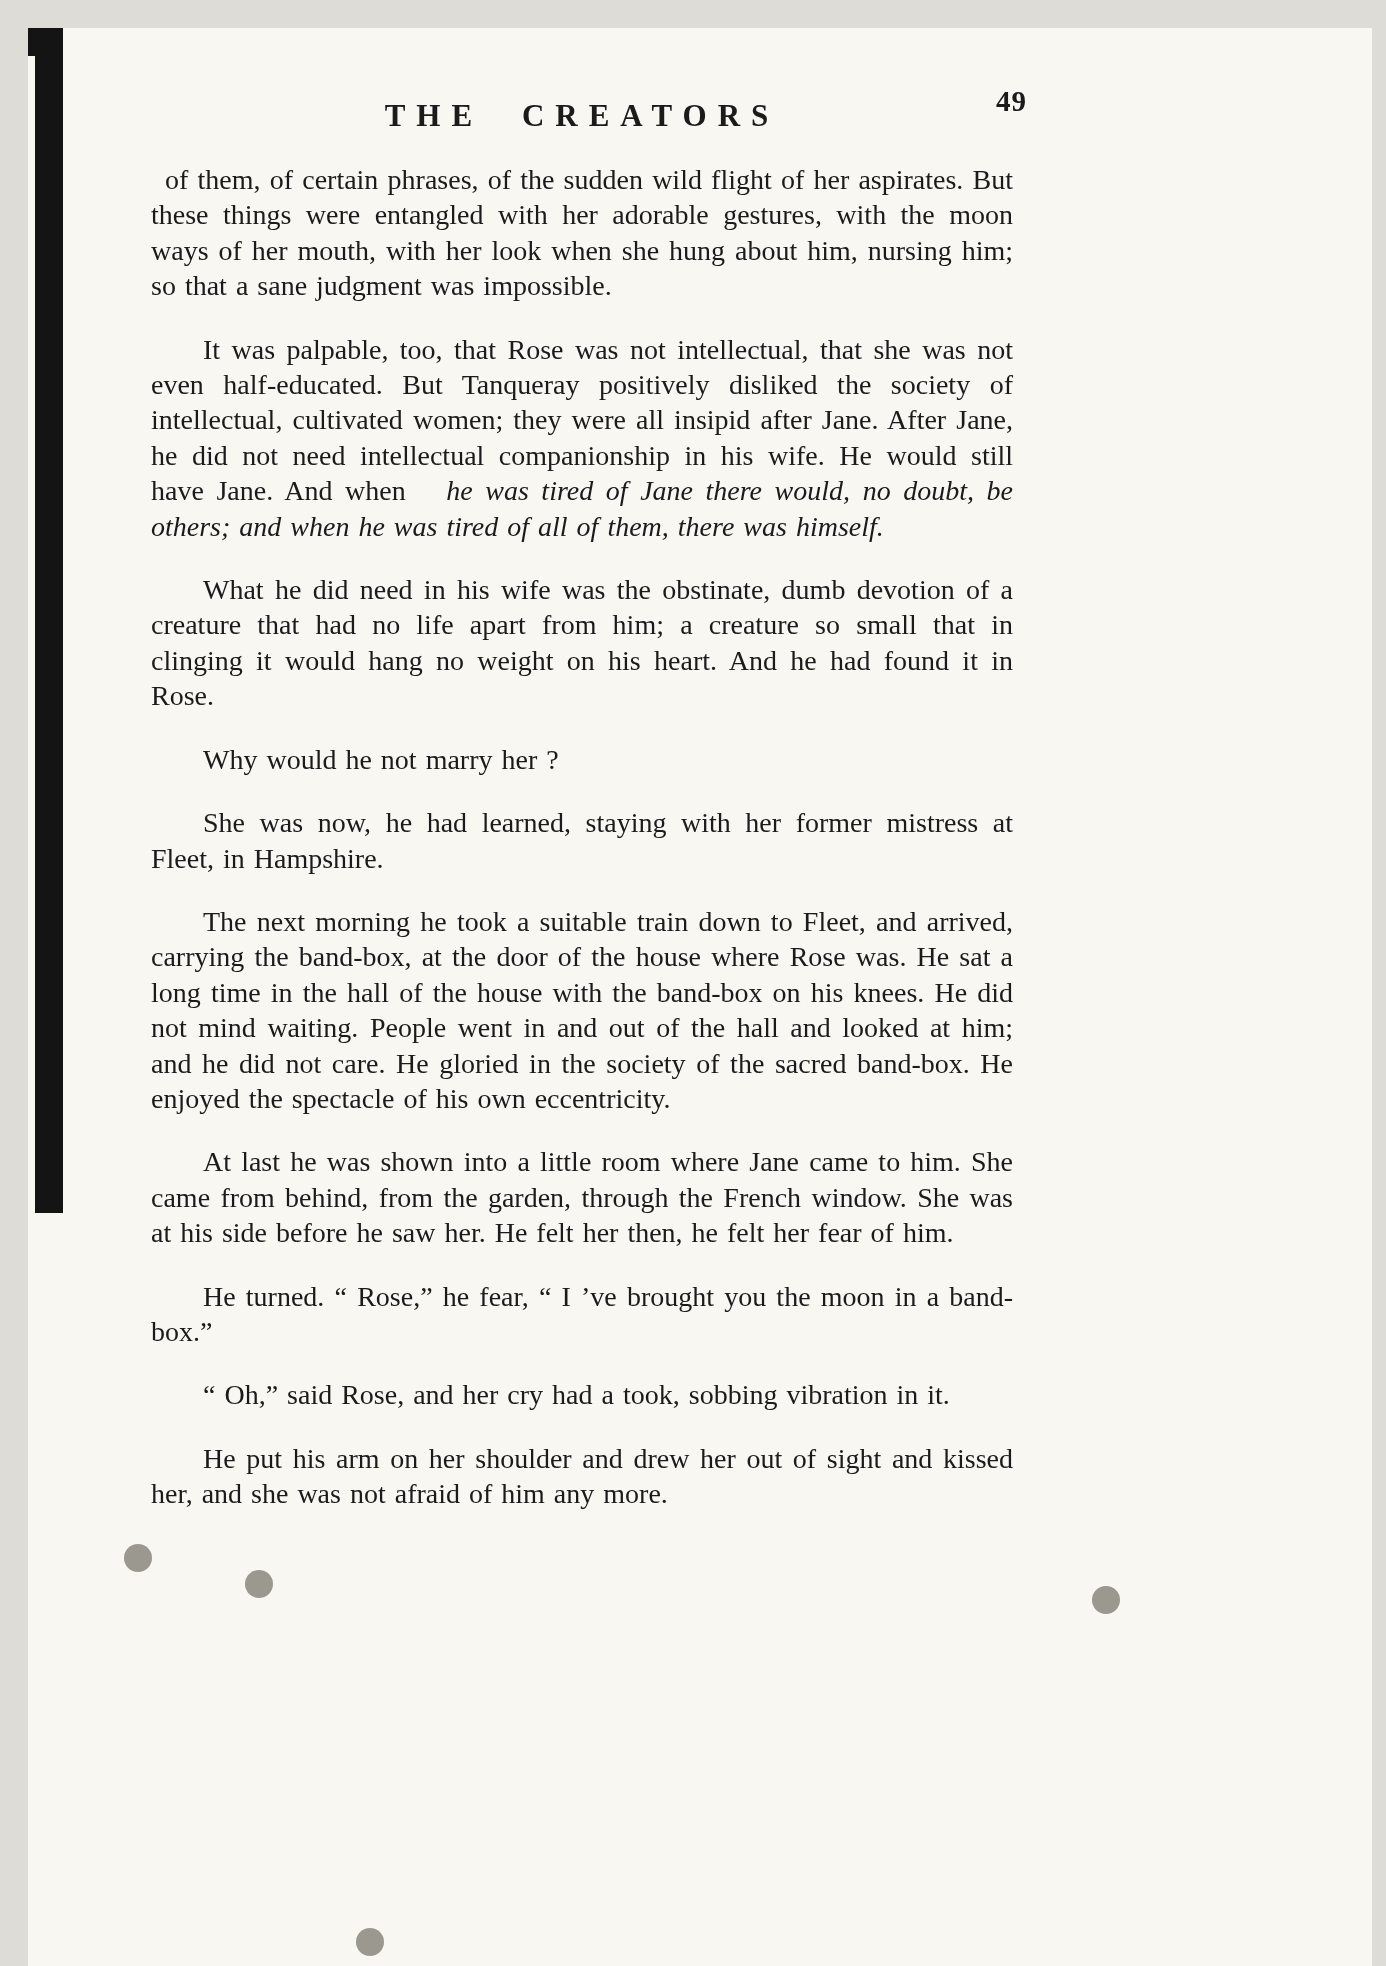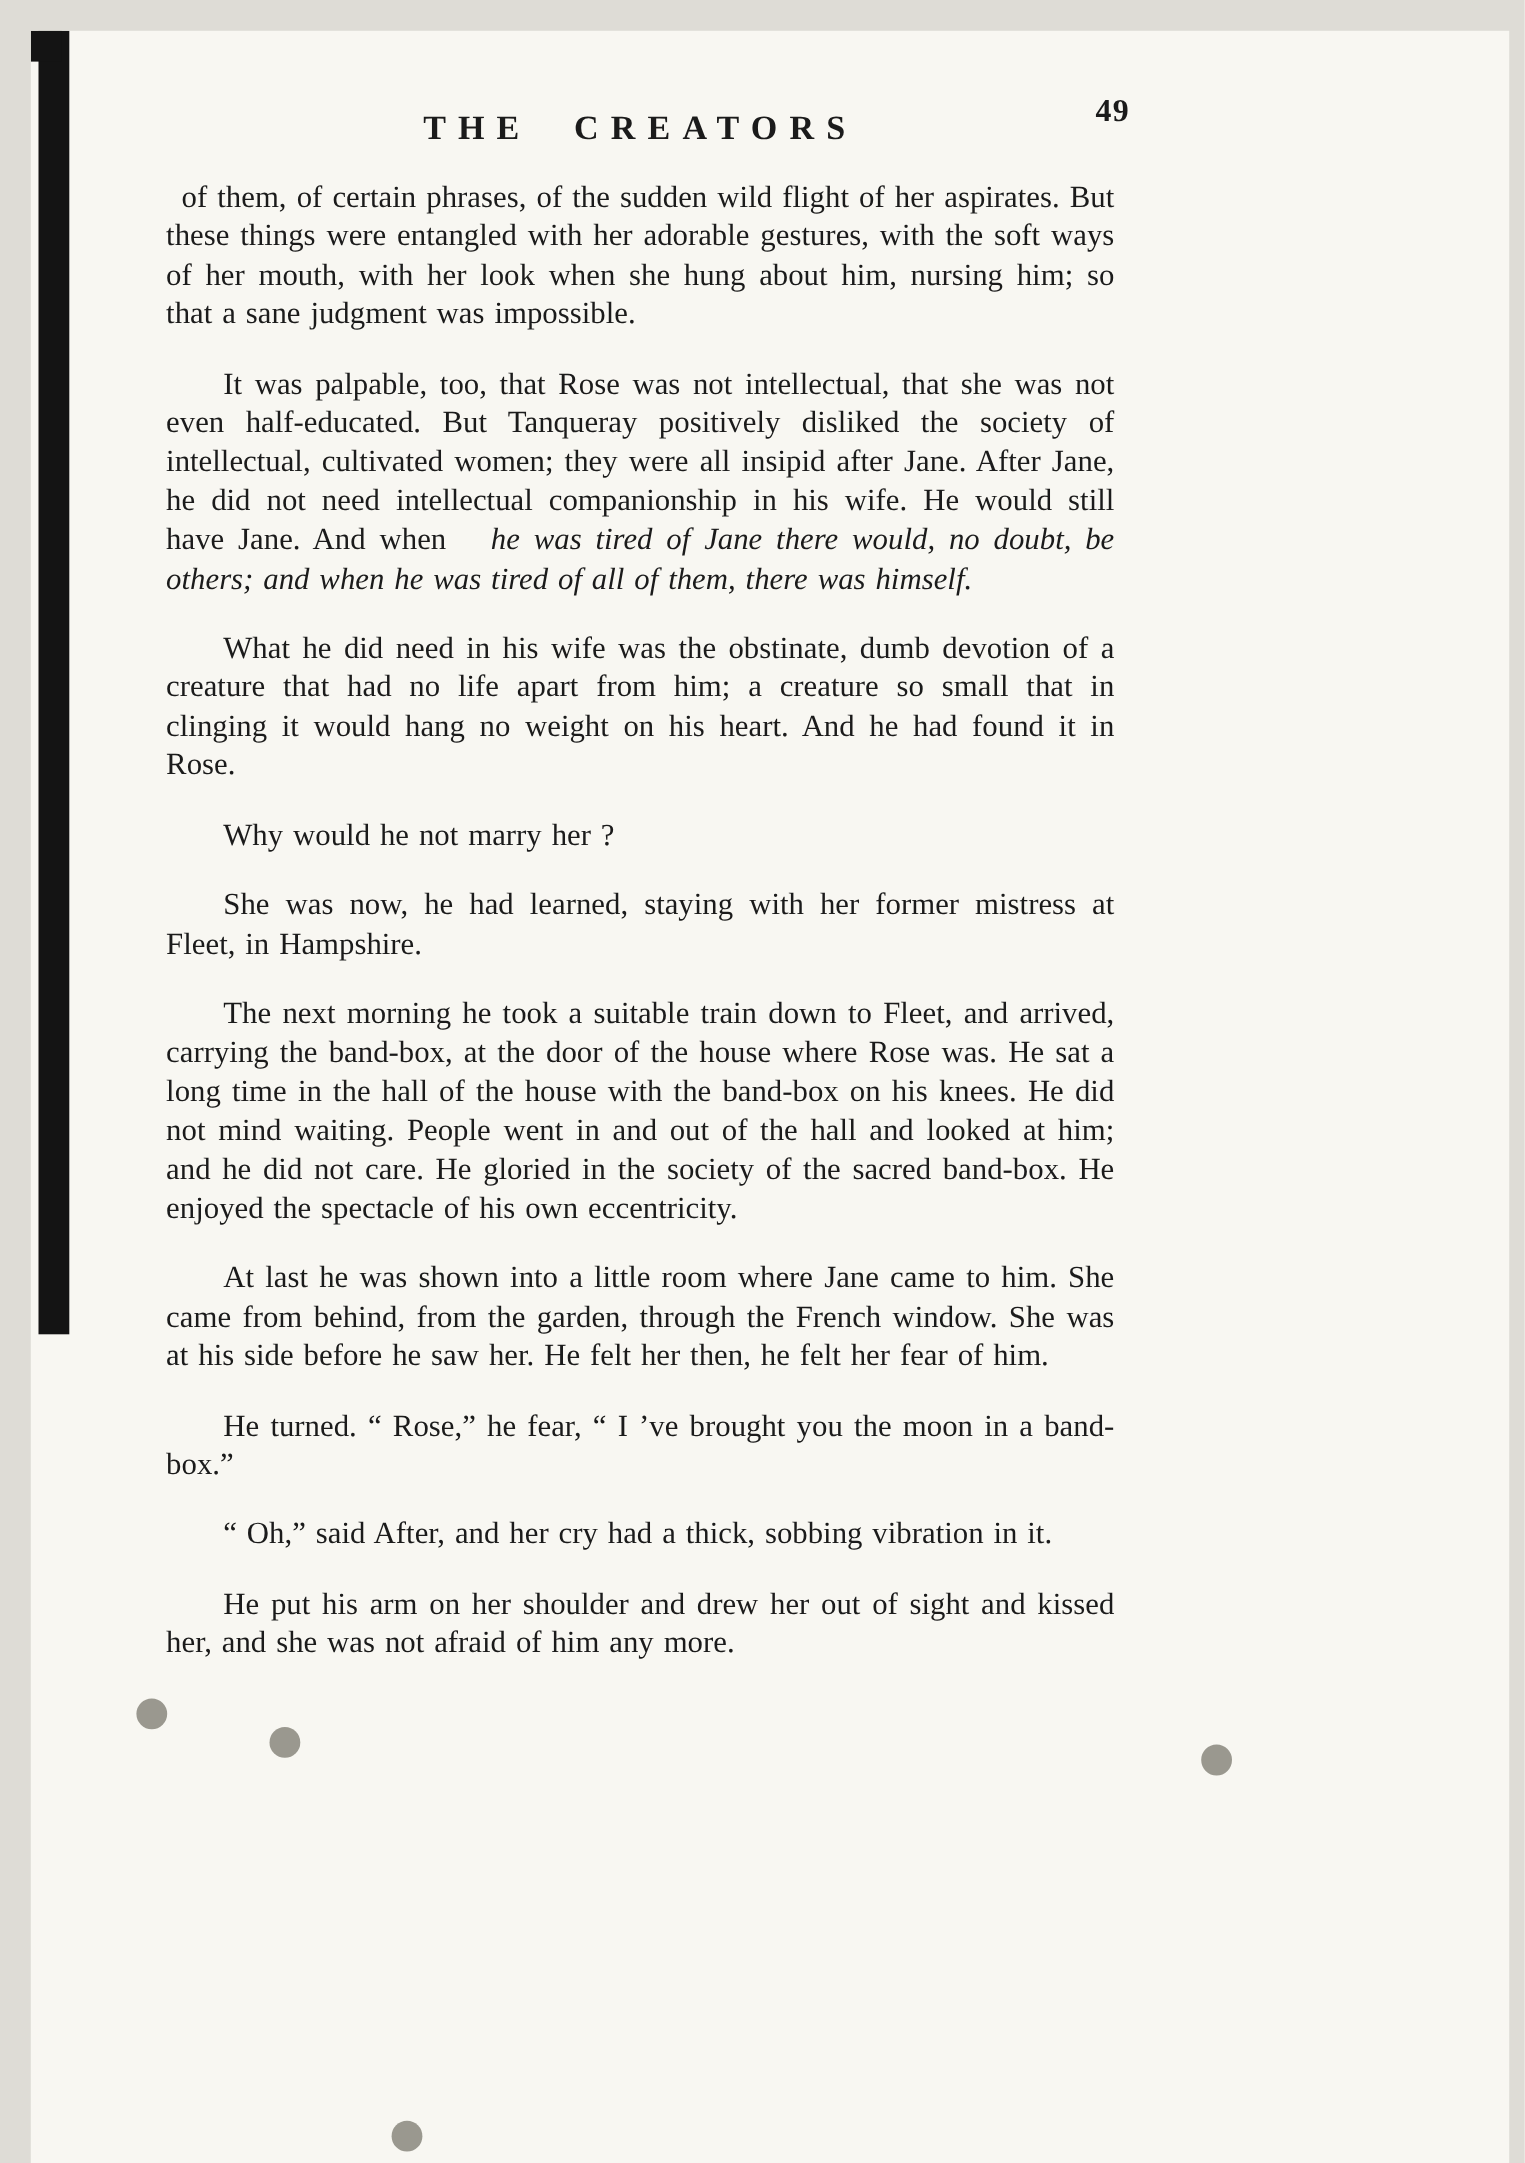--- a/index.html
+++ b/index.html
@@ -77,37 +77,37 @@
   <div class="scan-edge"></div>
   <div class="scan-edge-top"></div>
 
   <div class="header">
     <span class="running-title">THE CREATORS</span>
     <span class="page-number">49</span>
   </div>
 
   <div class="content">
 
-    <p class="noindent"><span>of them, of certain phrases, of the sudden wild flight of her aspirates.  But these things were entangled with her adorable gestures, with the soft ways of her mouth, with her look when she hung about him, nursing him; so that a sane judgment was impossible.</span></p>
+    <p class="noindent"><span>of them, of certain phrases, of the sudden wild flight of her aspirates.  But these things were entangled with her adorable gestures, with the moon ways of her mouth, with her look when she hung about him, nursing him; so that a sane judgment was impossible.</span></p>
 
     <p><span>It was palpable, too, that Rose was not intellectual, that she was not even half-educated.  But Tanqueray positively disliked the society of intellectual, cultivated women; they were all insipid after Jane.  After Jane, he did not need intellectual companionship in his wife.  He would still have Jane.  And when </span><span class="italic">he was tired of Jane there would, no doubt, be others; and when he was tired of all of them, there was himself.</span></p>
 
     <p><span>What he did need in his wife was the obstinate, dumb devotion of a creature that had no life apart from him; a creature so small that in clinging it would hang no weight on his heart. And he had found it in Rose.</span></p>
 
     <p><span>Why would he not marry her ?</span></p>
 
     <p><span>She was now, he had learned, staying with her former mistress at Fleet, in Hampshire.</span></p>
 
     <p><span>The next morning he took a suitable train down to Fleet, and arrived, carrying the band-box, at the door of the house where Rose was.  He sat a long time in the hall of the house with the band-box on his knees.  He did not mind waiting. People went in and out of the hall and looked at him; and he did not care.  He gloried in the society of the sacred band-box.  He enjoyed the spectacle of his own eccentricity.</span></p>
 
     <p><span>At last he was shown into a little room where Jane came to him.  She came from behind, from the garden, through the French window.  She was at his side before he saw her.  He felt her then, he felt her fear of him.</span></p>
 
     <p><span>He turned.  “ Rose,” he fear, “ I ’ve brought you the moon in a band-box.”</span></p>
 
-    <p><span>“ Oh,” said After, and her cry had a thick, sobbing vibration in it.</span></p>
+    <p><span>“ Oh,” said Rose, and her cry had a took, sobbing vibration in it.</span></p>
 
     <p><span>He put his arm on her shoulder and drew her out of sight and kissed her, and she was not afraid of him any more.</span></p>
 
 
   </div>
 
   <div class="speck" style="left:96px; top:1516px; width:4px; height:4px;"></div>
   <div class="speck" style="left:217px; top:1542px; width:3px; height:3px;"></div>
   <div class="speck" style="left:1064px; top:1558px; width:4px; height:3px;"></div>
   <div class="speck" style="left:328px; top:1900px; width:3px; height:3px;"></div>

